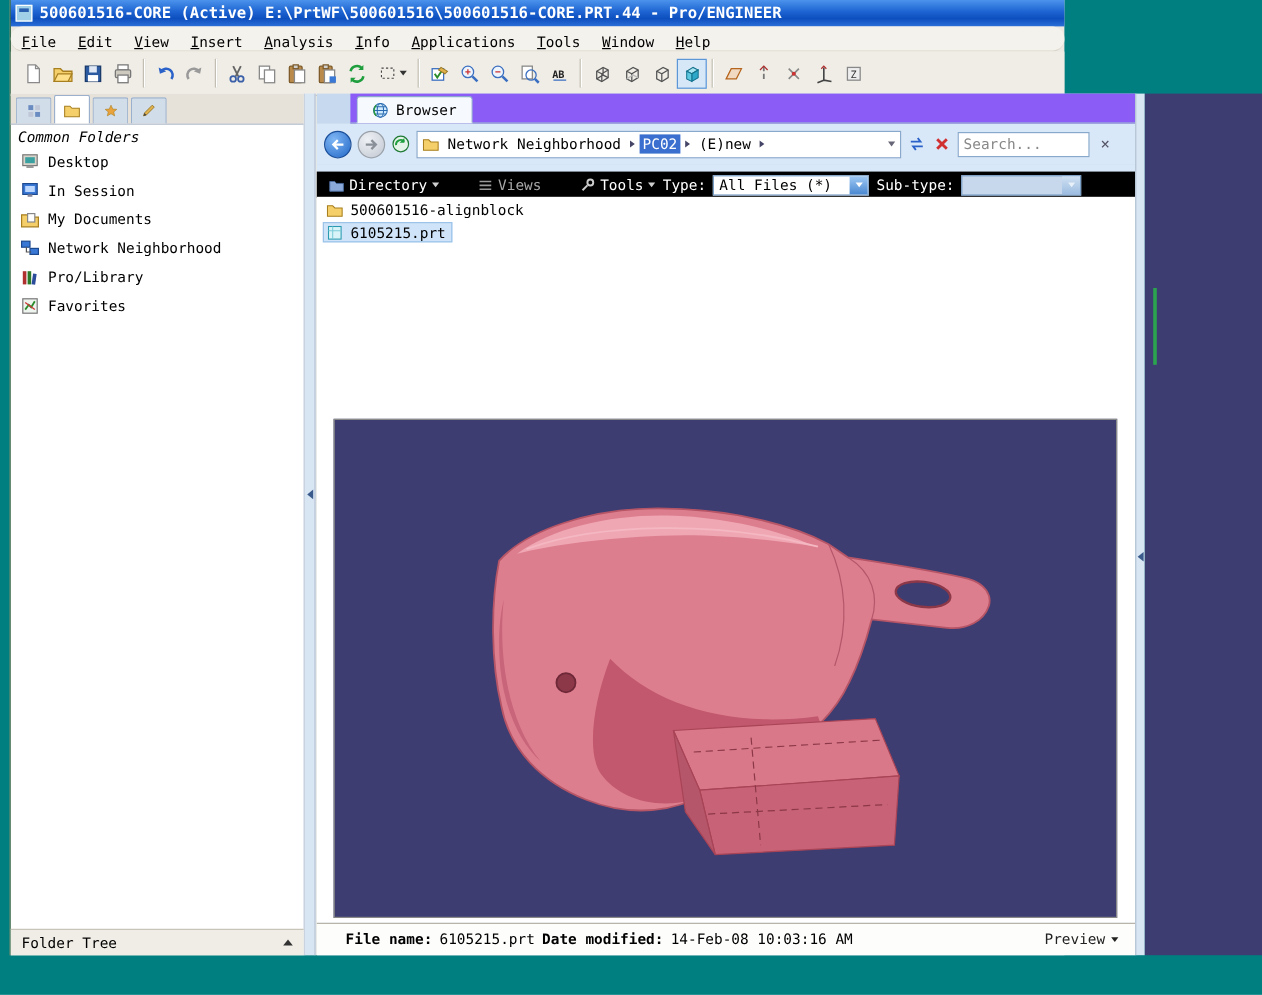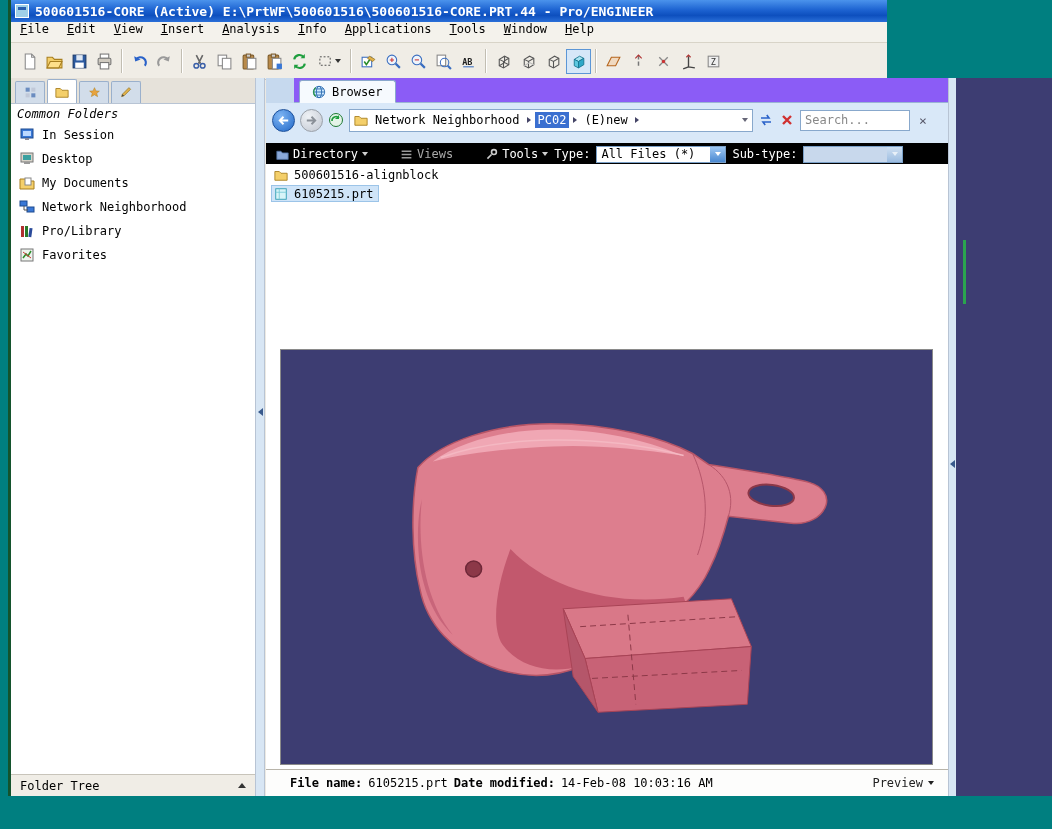--- a/index.html
+++ b/index.html
@@ -2,31 +2,31 @@
 <html><head>
 <meta charset="utf-8">
 <style>
   html,body{margin:0;padding:0;}
   body{
     width:1052px;height:829px;position:relative;overflow:hidden;
     background:#007f80;
     font-family:"DejaVu Sans Mono","Liberation Mono",monospace;
     -webkit-font-smoothing:none;
   }
-  .app{position:absolute;left:8px;top:0;width:879px;height:796px;background:#ece9e2;border-left:3px solid #14532d;box-sizing:border-box;}
+  .app{position:absolute;left:8px;top:0;width:879px;height:796px;background:#ece9e2;border-left:1px solid #14532d;box-sizing:border-box;}
 
   
   .titlebar{height:22px;display:flex;align-items:center;gap:6px;padding:0 4px;
     background:linear-gradient(180deg,#4b93ec 0%,#1d63d1 45%,#0d4fbe 70%,#2a6fd8 100%);}
   .title-icon{width:14px;height:14px;background:#9fd0e8;border:1px solid #fff;box-sizing:border-box;position:relative;}
   .title-icon::after{content:"";position:absolute;left:2px;top:2px;width:8px;height:3px;background:#2a5fb0;}
   .title-text{color:#fff;font-weight:bold;font-size:13px;white-space:nowrap;}
 
   
-  .menubar{height:20px;background:#f4f2ec;display:flex;align-items:flex-start;border-bottom:1px solid #d8d4c8;}
+  .menubar{height:20px;background:#f4f2ec;display:flex;align-items:flex-end;border-bottom:1px solid #d8d4c8;border-radius:10px;}
   .menu-item{padding:0 9px;font-size:12px;color:#000;white-space:nowrap;}
 
   
   .toolbar{height:36px;background:#f0ede6;display:flex;align-items:center;padding:0 6px;border-bottom:1px solid #c8c4ba;}
   .tb{width:25px;height:25px;display:flex;align-items:center;justify-content:center;border:1px solid transparent;box-sizing:border-box;}
   .tb.wide{width:34px;gap:2px;}
   .tb.pressed{background:#d6e7f8;border:1px solid #5c96d6;}
   .tsep{width:1px;height:24px;background:#c2beb2;border-right:1px solid #ffffff;margin:0 4px;}
   .tri-down{width:0;height:0;border-left:3px solid transparent;border-right:3px solid transparent;border-top:4px solid currentColor;display:inline-block;}
   .tri-up{width:0;height:0;border-left:4px solid transparent;border-right:4px solid transparent;border-bottom:5px solid currentColor;display:inline-block;}
@@ -324,36 +324,36 @@
               <path d="M2 13l3-1 8-8-2-2-8 8z" fill="#e2b24a" stroke="#9a7a2a"></path>
               <path d="M2 13l1-3 2 2z" fill="#444"></path>
             </svg>
           </div>
       </div>
       <div class="nav-header">Common Folders</div>
 
       <div class="nav-item">
         <span class="icon16">
             <svg viewBox="0 0 16 16">
+              <rect x="2" y="2" width="12" height="9" fill="#d8d4ca" stroke="#777"></rect>
+              <rect x="4" y="4" width="8" height="5" fill="#3aa0a0"></rect>
+              <rect x="5" y="11" width="6" height="2" fill="#999"></rect>
+            </svg>
+          </span>
+        <span>Desktop</span>
+      </div>
+      <div class="nav-item">
+        <span class="icon16">
+            <svg viewBox="0 0 16 16">
               <rect x="2" y="2" width="12" height="9" fill="#3a78d6" stroke="#1d4a8f"></rect>
               <rect x="4" y="4" width="8" height="5" fill="#bcd8ff"></rect>
               <rect x="6" y="11" width="4" height="2" fill="#889"></rect>
             </svg>
           </span>
         <span>In Session</span>
-      </div>
-      <div class="nav-item">
-        <span class="icon16">
-            <svg viewBox="0 0 16 16">
-              <rect x="2" y="2" width="12" height="9" fill="#d8d4ca" stroke="#777"></rect>
-              <rect x="4" y="4" width="8" height="5" fill="#3aa0a0"></rect>
-              <rect x="5" y="11" width="6" height="2" fill="#999"></rect>
-            </svg>
-          </span>
-        <span>Desktop</span>
       </div>
       <div class="nav-item">
         <span class="icon16">
             <svg viewBox="0 0 16 16">
               <path d="M1 4h5l2 2h7v8H1z" fill="#f4cf6a" stroke="#a87f1f"></path>
               <rect x="6" y="3" width="6" height="7" fill="#fff" stroke="#888"></rect>
             </svg>
           </span>
         <span>My Documents</span>
       </div>

